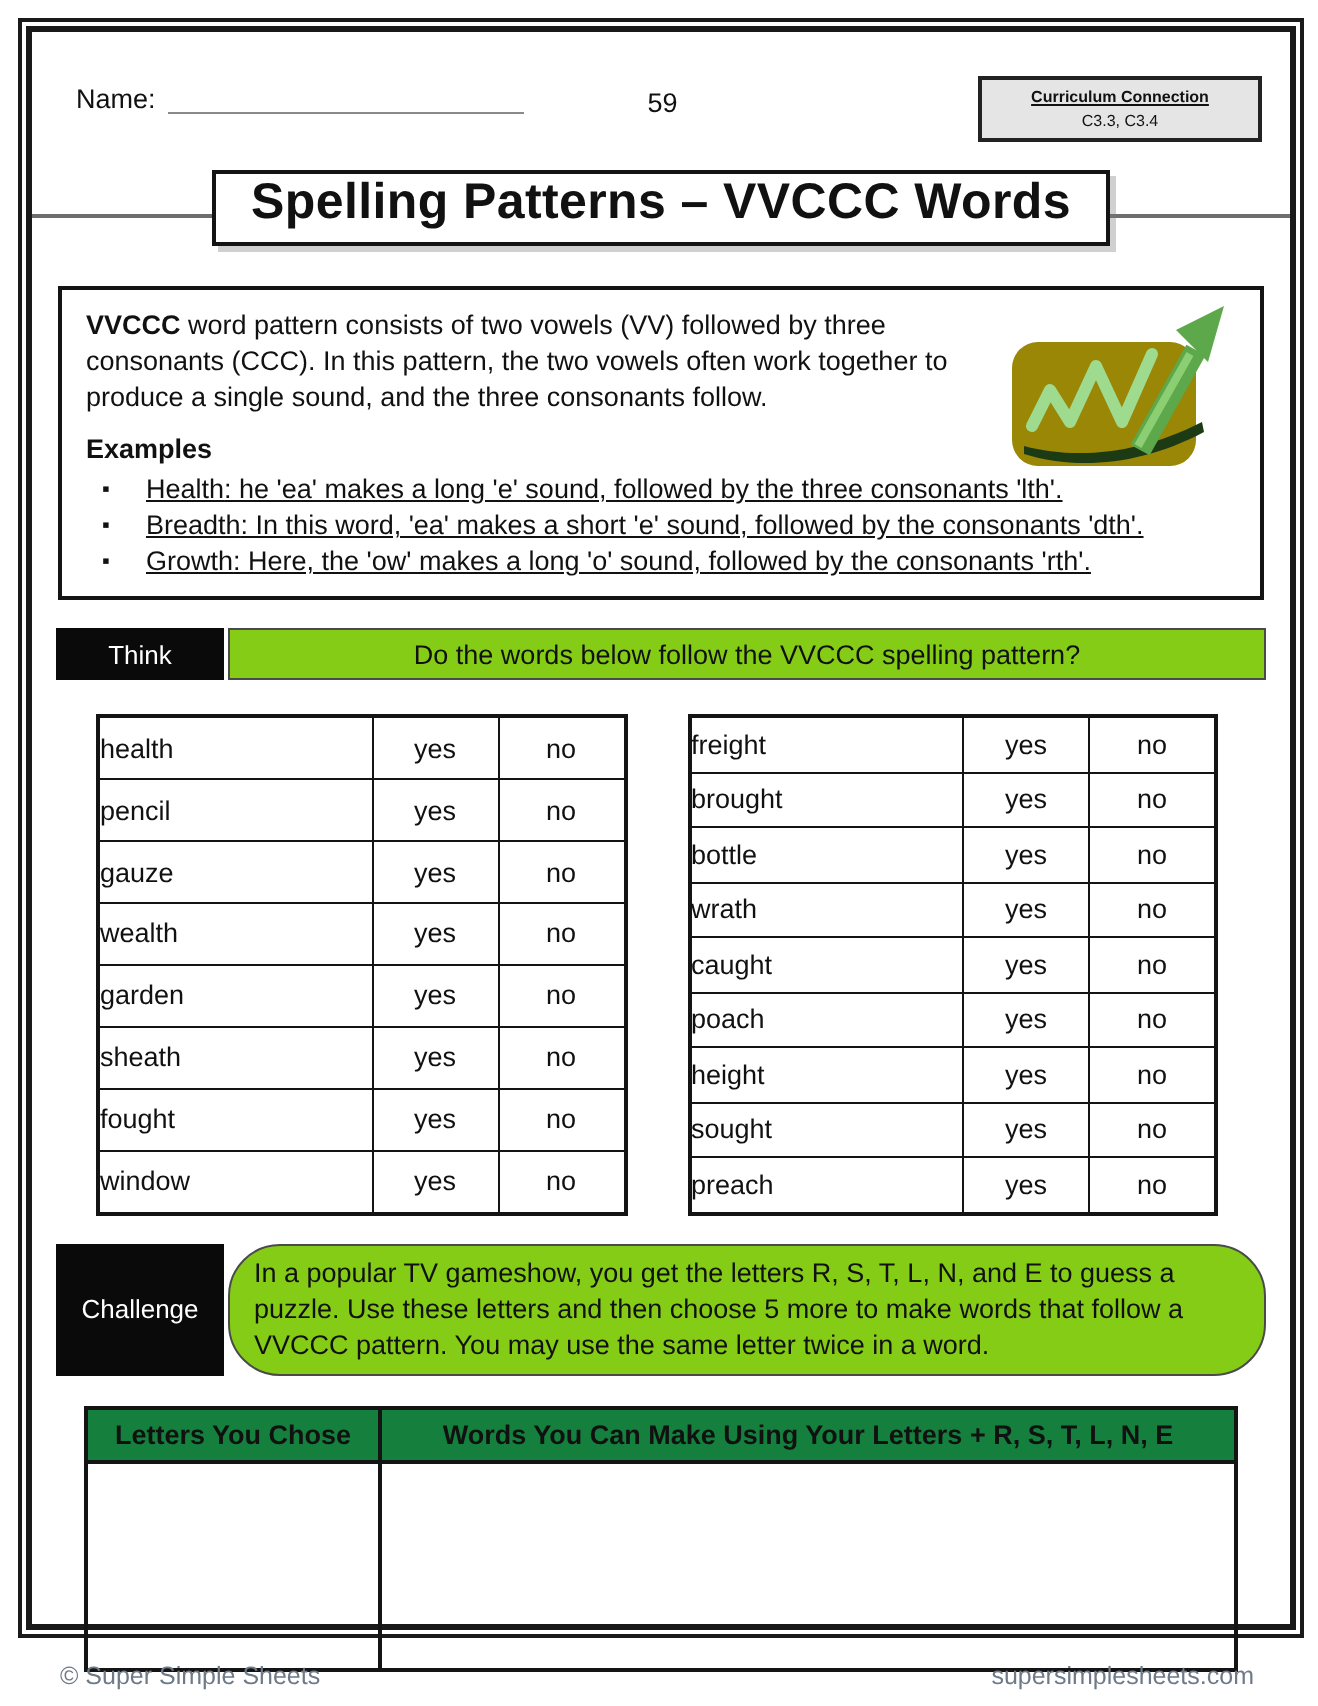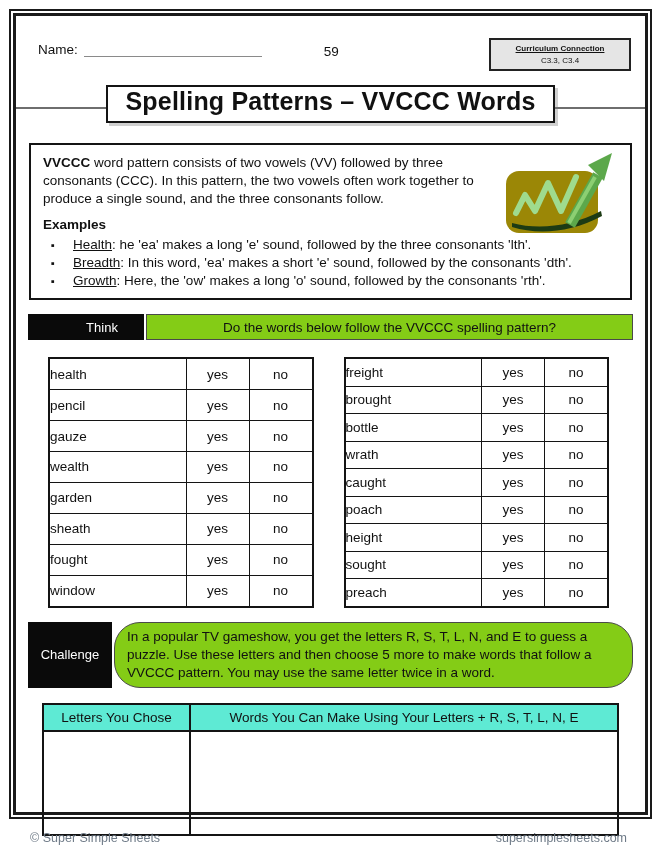--- a/index.html
+++ b/index.html
@@ -21,45 +21,45 @@
   .title-line{position:absolute;left:-12px;right:-12px;top:22px;height:2px;background:#6e6e6e;}
   .title-box{position:relative;display:table;margin:0 auto;background:#fff;border:2px solid #141414;
     padding:0 18px 5px 18px;font-size:25px;font-weight:bold;letter-spacing:.2px;
     box-shadow:3px 3px 0 rgba(120,120,120,.35);}
 
   
   .intro-box{position:relative;border:2px solid #141414;margin:12px 1px 0 1px;padding:9px 12px 8px 12px;font-size:13.5px;line-height:18px;}
   .intro-text{width:455px;}
   .intro-text b{font-weight:bold;}
   .examples-label{font-weight:bold;margin-top:8px;}
-  .ex-list{margin:2px 0 0 0;padding:0;list-style:none;}
+  .ex-list{margin:2px 0 0 0;padding:0;list-style:none;text-decoration:underline;}
   .ex-list li{position:relative;padding-left:30px;line-height:18px;}
   .ex-list li::before{content:"▪";position:absolute;left:8px;top:0;font-size:11px;}
   .ex-word{text-decoration:underline;}
   .intro-icon{position:absolute;right:14px;top:6px;width:112px;height:88px;}
 
   
   .bar-row{display:flex;align-items:stretch;margin-top:14px;}
   .bar-label{background:#0a0a0a;color:#fff;display:flex;align-items:center;justify-content:center;
     font-size:13px;flex:0 0 84px;}
   .bar-body{flex:1;background:#84cc16;border:1px solid #4a4a4a;margin-left:2px;display:flex;align-items:center;
     justify-content:center;font-size:13.5px;padding:4px 10px;box-sizing:border-box;}
-  .think .bar-label{height:26px;padding-left:32px;}
+  .think .bar-label{height:26px;}
   .challenge .bar-body{justify-content:flex-start;text-align:left;line-height:18px;padding:5px 12px;border-radius:26px;}
 
   
   .tables-row{display:flex;gap:30px;margin:17px 24px 0 20px;}
   table.words{border-collapse:collapse;flex:1;border:2px solid #141414;table-layout:fixed;}
   table.words td{border:1.5px solid #141414;height:26.5px;font-size:13.5px;padding:0;}
   td.w{padding-left:8px;}
   td.yn{text-align:center;width:62px;}
 
   
   .letters-table{border-collapse:collapse;margin:15px 14px 0 14px;width:calc(100% - 28px);border:2px solid #141414;table-layout:fixed;}
-  .letters-table th{border:2px solid #141414;background:#5eead4;font-size:13.5px;font-weight:normal;height:25px;padding:0 4px;}
+  .letters-table th{border:2px solid #141414;background:#15803d;font-size:13.5px;font-weight:bold;height:25px;padding:0 4px;}
   .letters-table td{border:2px solid #141414;height:100px;}
   .col-letters{width:137px;}
 
   
   .footer{position:absolute;left:30px;right:32px;bottom:8px;display:flex;justify-content:space-between;
     color:#6e7a87;font-size:12.5px;}
 </style>
 </head>
 <body>
 

